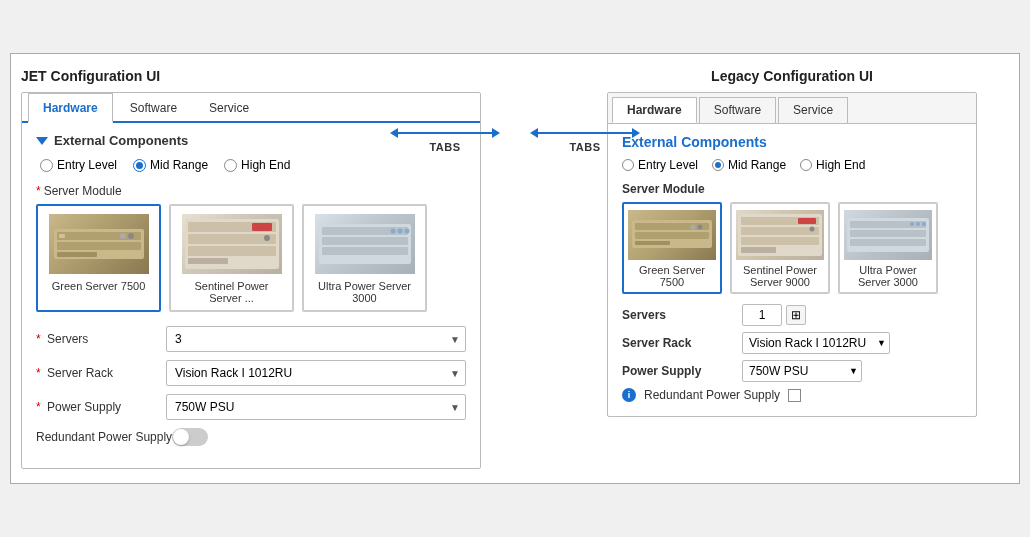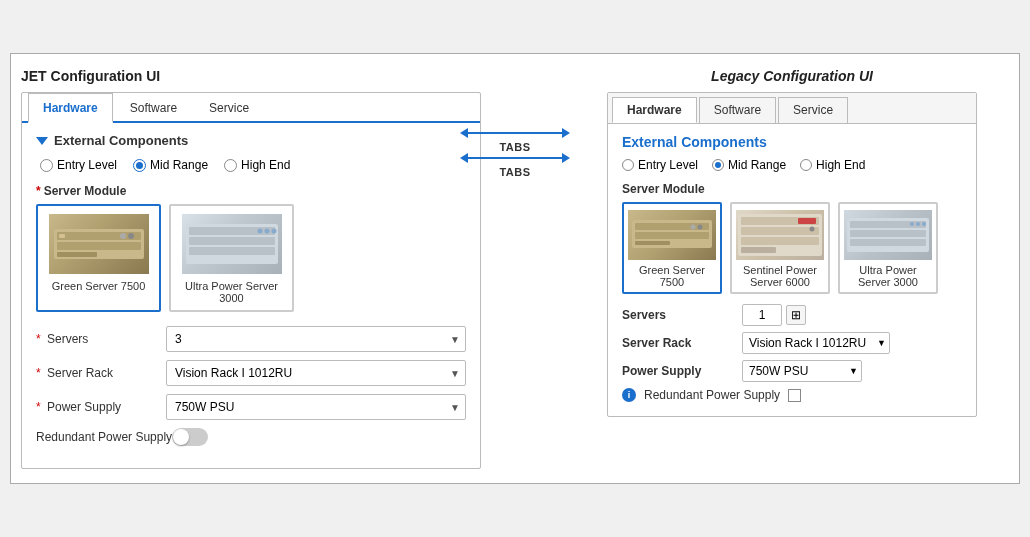--- a/index.html
+++ b/index.html
@@ -128,21 +128,20 @@
       width: 7px; height: 7px;
       background: #1a6ecc;
       border-radius: 50%;
       position: absolute;
       top: 2px; left: 2px;
     }
     .field-label {
       font-size: 12px;
       margin-bottom: 6px;
       color: #333;
-      font-weight: bold;
     }
     .field-label .required-star {
       color: #c00;
       margin-right: 3px;
     }
     .server-grid {
       display: flex;
       flex-direction: row;
       gap: 8px;
       margin-bottom: 14px;
@@ -236,26 +235,26 @@
       position: absolute;
       top: 1px;
       left: 1px;
       transition: left 0.2s;
       box-shadow: 0 1px 2px rgba(0,0,0,0.3);
     }
 
     
     .middle-area {
       display: flex;
-      flex-direction: column;
       align-items: center;
       justify-content: center;
       width: 120px;
       min-width: 120px;
       padding: 0 6px;
+      gap: 30px;
       padding-top: 60px;
     }
     .arrow-double {
       width: 110px;
       display: flex;
       align-items: center;
       position: relative;
     }
     .arrow-shaft {
       height: 2px;
@@ -293,21 +292,20 @@
       min-width: 0;
       display: flex;
       flex-direction: column;
       align-items: center;
     }
     .right-title {
       font-size: 14px;
       font-weight: bold;
       margin-bottom: 8px;
       color: #222;
-      font-style: italic;
     }
     .legacy-ui-box {
       border: 1px solid #bbb;
       border-radius: 2px;
       width: 370px;
       background: white;
       padding: 0;
     }
     .legacy-tabs-bar {
       display: flex;
@@ -540,20 +538,34 @@
                   <rect x="5" y="15" width="90" height="30" rx="2" fill="#c8b88a"></rect>
                   <rect x="8" y="18" width="84" height="8" rx="1" fill="#b0a070"></rect>
                   <rect x="8" y="28" width="84" height="8" rx="1" fill="#b0a070"></rect>
                   <rect x="8" y="38" width="40" height="5" rx="1" fill="#a09060"></rect>
                   <circle cx="82" cy="22" r="3" fill="#888"></circle>
                   <circle cx="74" cy="22" r="3" fill="#aaa"></circle>
                   <rect x="10" y="20" width="6" height="4" rx="1" fill="#d4c090"></rect>
                 </svg>
               </div>
               <span>Green Server 7500</span>
+            </div>
+            <div class="server-card server-2">
+              <div class="server-image">
+                <svg class="srv-svg" viewBox="0 0 100 60">
+                  <rect x="3" y="5" width="94" height="50" rx="2" fill="#e0d8c8"></rect>
+                  <rect x="6" y="8" width="88" height="10" rx="1" fill="#ccc0a8"></rect>
+                  <rect x="6" y="20" width="88" height="10" rx="1" fill="#ccc0a8"></rect>
+                  <rect x="6" y="32" width="88" height="10" rx="1" fill="#ccc0a8"></rect>
+                  <rect x="6" y="44" width="40" height="6" rx="1" fill="#bbb0a0"></rect>
+                  <rect x="70" y="9" width="20" height="8" rx="1" fill="#cc4444"></rect>
+                  <circle cx="85" cy="24" r="3" fill="#888"></circle>
+                </svg>
+              </div>
+              <span>Sentinel Power Server ...</span>
             </div>
             <div class="server-card server-3">
               <div class="server-image">
                 <svg class="srv-svg" viewBox="0 0 100 60">
                   <rect x="4" y="10" width="92" height="40" rx="2" fill="#d0d8e0"></rect>
                   <rect x="7" y="13" width="86" height="8" rx="1" fill="#b8c0c8"></rect>
                   <rect x="7" y="23" width="86" height="8" rx="1" fill="#b8c0c8"></rect>
                   <rect x="7" y="33" width="86" height="8" rx="1" fill="#b8c0c8"></rect>
                   <circle cx="78" cy="17" r="2.5" fill="#88aacc"></circle>
                   <circle cx="85" cy="17" r="2.5" fill="#88aacc"></circle>
@@ -678,21 +690,21 @@
                 <svg viewBox="0 0 88 50" width="88" height="50">
                   <rect x="2" y="4" width="84" height="42" rx="2" fill="#e0d8c8"></rect>
                   <rect x="5" y="7" width="78" height="8" rx="1" fill="#ccc0a8"></rect>
                   <rect x="5" y="17" width="78" height="8" rx="1" fill="#ccc0a8"></rect>
                   <rect x="5" y="27" width="78" height="8" rx="1" fill="#ccc0a8"></rect>
                   <rect x="5" y="37" width="35" height="6" rx="1" fill="#bbb0a0"></rect>
                   <rect x="62" y="8" width="18" height="6" rx="1" fill="#cc4444"></rect>
                   <circle cx="76" cy="19" r="2.5" fill="#888"></circle>
                 </svg>
               </div>
-              <span>Sentinel Power Server 6000</span>
+              <span>Sentinel Power Server 9000</span>
             </div>
             <div class="legacy-server-card">
               <div class="legacy-server-image" style="background:linear-gradient(135deg,#d0d8e0,#b8c0c8,#a8b0b8);">
                 <svg viewBox="0 0 88 50" width="88" height="50">
                   <rect x="3" y="8" width="82" height="34" rx="2" fill="#d0d8e0"></rect>
                   <rect x="6" y="11" width="76" height="7" rx="1" fill="#b8c0c8"></rect>
                   <rect x="6" y="20" width="76" height="7" rx="1" fill="#b8c0c8"></rect>
                   <rect x="6" y="29" width="76" height="7" rx="1" fill="#b8c0c8"></rect>
                   <circle cx="68" cy="14" r="2" fill="#88aacc"></circle>
                   <circle cx="74" cy="14" r="2" fill="#88aacc"></circle>

